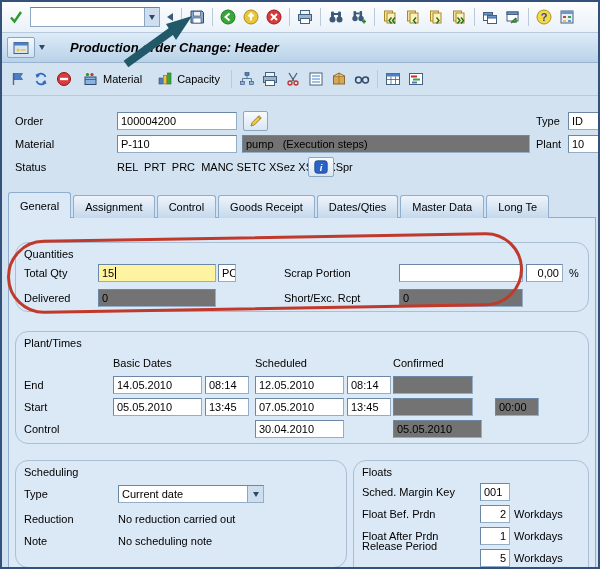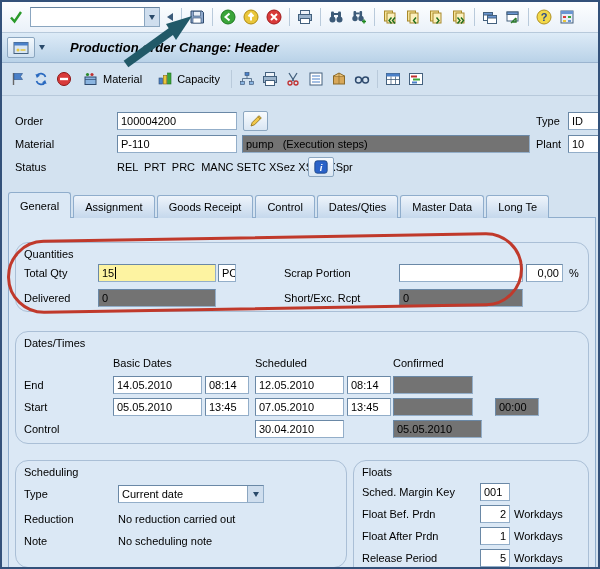--- a/index.html
+++ b/index.html
@@ -319,24 +319,24 @@
   </div>
 
   <div class="tabs">
     <div class="tab active">
         <span>General</span>
       </div>
     <div class="tab">
         <span>Assignment</span>
       </div>
     <div class="tab">
+        <span>Control</span>
+      </div>
+    <div class="tab">
         <span>Goods Receipt</span>
-      </div>
-    <div class="tab">
-        <span>Control</span>
       </div>
     <div class="tab">
         <span>Dates/Qties</span>
       </div>
     <div class="tab">
         <span>Master Data</span>
       </div>
     <div class="tab">
         <span>Long Te</span>
       </div>
@@ -353,21 +353,21 @@
     <div class="fld" style="left:383px;top:21px;width:124px"><span></span></div>
     <div class="fld num" style="left:510px;top:21px;width:37px"><span>0,00</span></div>
     <div class="lbl" style="left:553px;top:21px">%</div>
     <div class="lbl" style="left:8px;top:46px">Delivered</div>
     <div class="fld ro" style="left:82px;top:46px;width:118px"><span>0</span></div>
     <div class="lbl" style="left:268px;top:46px">Short/Exc. Rcpt</div>
     <div class="fld ro" style="left:383px;top:46px;width:124px"><span>0</span></div>
   </div>
 
   <div class="group" style="left:13px;top:329px;width:574px;height:113px">
-    <div class="lbl" style="left:8px;top:2px">Dates/Times</div>
+    <div class="lbl" style="left:8px;top:2px">Plant/Times</div>
     <div class="lbl" style="left:97px;top:22px">Basic Dates</div>
     <div class="lbl" style="left:239px;top:22px">Scheduled</div>
     <div class="lbl" style="left:377px;top:22px">Confirmed</div>
 
     <div class="lbl" style="left:8px;top:44px">End</div>
     <div class="fld" style="left:97px;top:44px;width:89px"><span>14.05.2010</span></div>
     <div class="fld" style="left:189px;top:44px;width:44px"><span>08:14</span></div>
     <div class="fld" style="left:239px;top:44px;width:89px"><span>12.05.2010</span></div>
     <div class="fld" style="left:331px;top:44px;width:44px"><span>08:14</span></div>
     <div class="fld ro" style="left:377px;top:44px;width:80px"><span></span></div>
@@ -401,21 +401,21 @@
   <div class="group" style="left:351px;top:458px;width:236px;height:120px">
     <div class="lbl" style="left:8px;top:2px">Floats</div>
     <div class="lbl" style="left:8px;top:22px">Sched. Margin Key</div>
     <div class="fld" style="left:126px;top:22px;width:30px"><span>001</span></div>
     <div class="lbl" style="left:8px;top:44px">Float Bef. Prdn</div>
     <div class="fld num" style="left:126px;top:44px;width:30px"><span>2</span></div>
     <div class="lbl" style="left:160px;top:44px">Workdays</div>
     <div class="lbl" style="left:8px;top:66px">Float After Prdn</div>
     <div class="fld num" style="left:126px;top:66px;width:30px"><span>1</span></div>
     <div class="lbl" style="left:160px;top:66px">Workdays</div>
-    <div class="lbl" style="left:8px;top:88px">Release Period</div>
+    <div class="lbl" style="left:8px;top:76px">Release Period</div>
     <div class="fld num" style="left:126px;top:88px;width:30px"><span>5</span></div>
     <div class="lbl" style="left:160px;top:88px">Workdays</div>
   </div>
 
   <div class="annot ellipse" style="left:5px;top:234px;width:516px;height:74px"></div>
   <svg class="annot" style="left:118px;top:8px;width:80px;height:58px" viewBox="0 0 80 58">
     <line x1="6" y1="54" x2="53" y2="20" stroke="#215968" stroke-width="8"></line>
     <polygon points="72,6 46,14 56,30" fill="#215968"></polygon>
   </svg>
 

